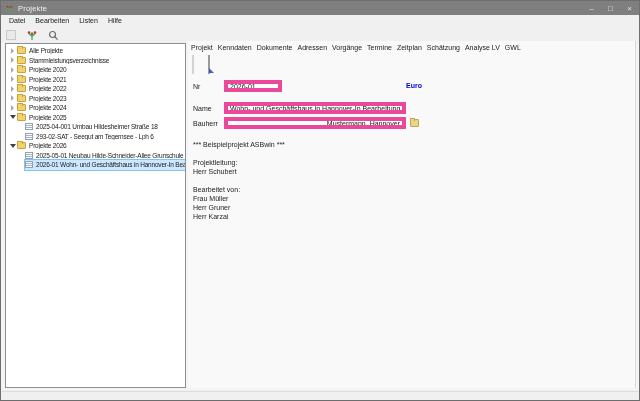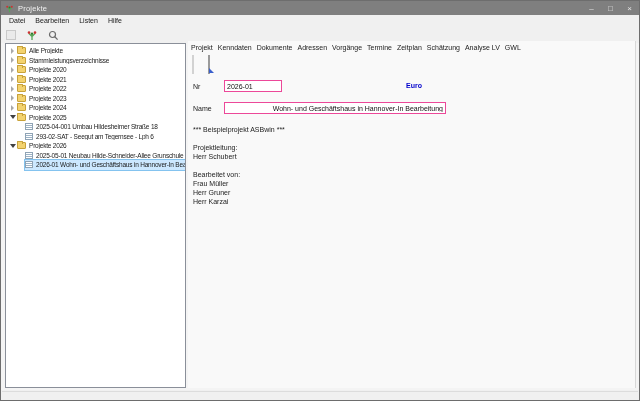--- a/index.html
+++ b/index.html
@@ -58,24 +58,24 @@
   .smicon { width:10px; height:10px; position:relative; }
   .smicon.disabled { opacity:.4; }
   .pageicon { width:8px; height:10px; border:1px solid #9a9a9a; background:#fdfdfd; position:relative; }
   .pageicon.bluemark::after { content:""; position:absolute; left:0; bottom:0; width:0; height:0;
                               border-bottom:5px solid #3a5fcc; border-right:5px solid transparent; }
 
   .form { margin:14px 0 0 5px; position:relative; }
   .frow { display:flex; align-items:center; position:relative; margin-bottom:5px; }
   .frow.gap { margin-top:10px; margin-bottom:3px; }
   .flabel { width:31px; font-size:7px; color:#1a1a1a; flex:0 0 auto; }
-  .finput { height:12px; border:1px solid #ec4899; background:#ffffff; font-size:7px;
+  .finput { height:12px; border:4px solid #ec4899; background:#ffffff; font-size:7px;
             font-family:"Liberation Sans", sans-serif; padding:0 2px; color:#111; }
   .w-nr { width:58px; }
-  .w-long { width:222px;text-align:right; }
+  .w-long { width:182px;text-align:right; }
   .euro { position:absolute; left:213px; top:2px; font-size:7px; font-weight:bold; color:#0000cc; }
   .lookup { width:9px; height:8px; margin-left:4px; position:relative; background:#e8d48a;
             border:1px solid #c3aa4e; border-radius:1px; cursor:pointer; }
   .lookup::before { content:""; position:absolute; left:-1px; top:-2px; width:3px; height:2px;
                     background:#e8d48a; border:1px solid #c3aa4e; border-bottom:none; }
 
   .desc { margin:11px 0 0 5px; }
   .desc-line { font-size:7px; line-height:9px; min-height:9px; color:#222; white-space:pre; }
 
   
@@ -258,20 +258,25 @@
       <div class="form">
         <div class="frow">
           <span class="flabel">Nr</span>
           <input class="finput w-nr" value="2026-01" style="">
           <span class="euro">Euro</span>
         </div>
         <div class="frow gap">
           <span class="flabel">Name</span>
           <input class="finput w-long" value="Wohn- und Geschäftshaus in Hannover-In Bearbeitung" style="">
         </div>
+        <div class="frow">
+          <span class="flabel">Bauherr</span>
+          <input class="finput w-long" value="Mustermann, Hannover" style="">
+          <span class="lookup"></span>
+        </div>
       </div>
 
       <div class="desc">
         <div class="desc-line">*** Beispielprojekt ASBwin ***</div>
         <div class="desc-line"></div>
         <div class="desc-line">Projektleitung:</div>
         <div class="desc-line">Herr Schubert</div>
         <div class="desc-line"></div>
         <div class="desc-line">Bearbeitet von:</div>
         <div class="desc-line">Frau Müller</div>

